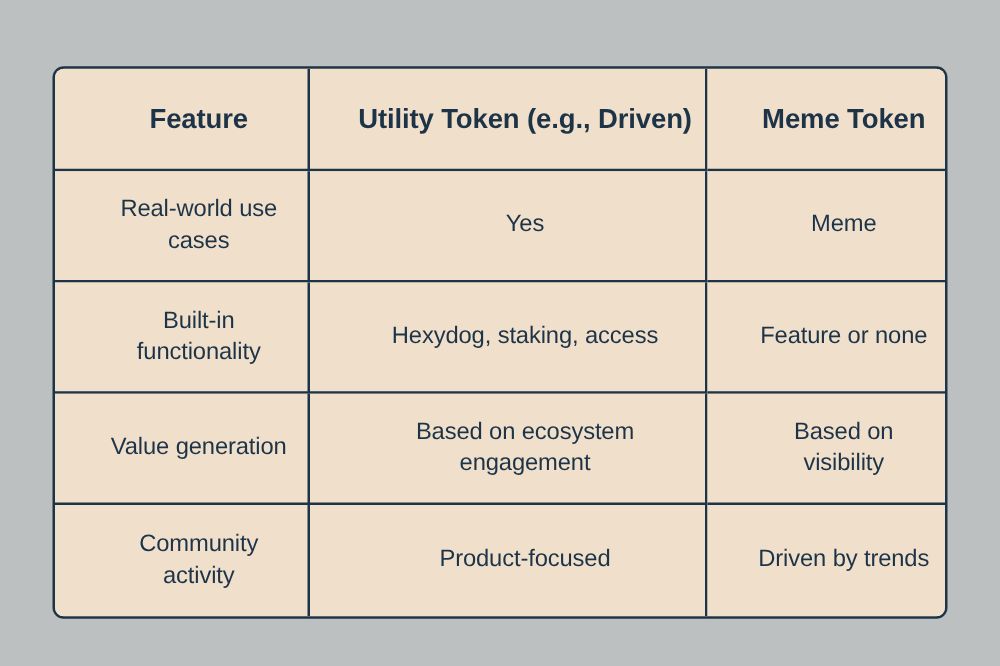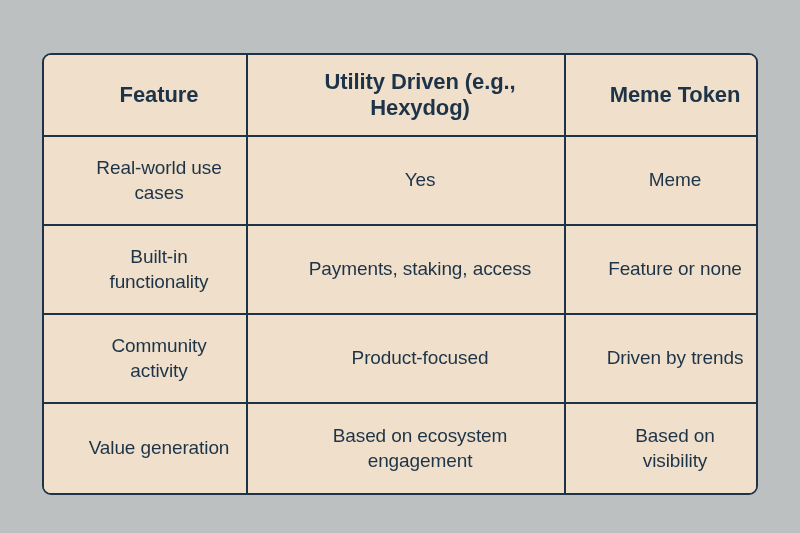--- a/index.html
+++ b/index.html
@@ -94,21 +94,21 @@
       <col class="col-utility">
       <col class="col-meme">
     </colgroup>
 
     <thead>
       <tr>
         <th>
           <span class="cell-text">Feature</span>
         </th>
         <th>
-          <span class="cell-text">Utility Driven (e.g., Hexydog)</span>
+          <span class="cell-text">Utility Token (e.g., Driven)</span>
         </th>
         <th>
           <span class="cell-text">Meme Token</span>
         </th>
       </tr>
     </thead>
 
     <tbody>
       <tr>
         <td>
@@ -119,44 +119,44 @@
         </td>
         <td>
           <span class="cell-text">Meme</span>
         </td>
       </tr>
       <tr>
         <td>
           <span class="cell-text">Built-in functionality</span>
         </td>
         <td>
-          <span class="cell-text">Payments, staking, access</span>
+          <span class="cell-text">Hexydog, staking, access</span>
         </td>
         <td>
           <span class="cell-text">Feature or none</span>
+        </td>
+      </tr>
+      <tr>
+        <td>
+          <span class="cell-text">Value generation</span>
+        </td>
+        <td>
+          <span class="cell-text">Based on ecosystem engagement</span>
+        </td>
+        <td>
+          <span class="cell-text">Based on visibility</span>
         </td>
       </tr>
       <tr>
         <td>
           <span class="cell-text">Community activity</span>
         </td>
         <td>
           <span class="cell-text">Product-focused</span>
         </td>
         <td>
           <span class="cell-text">Driven by trends</span>
         </td>
       </tr>
-      <tr>
-        <td>
-          <span class="cell-text">Value generation</span>
-        </td>
-        <td>
-          <span class="cell-text">Based on ecosystem engagement</span>
-        </td>
-        <td>
-          <span class="cell-text">Based on visibility</span>
-        </td>
-      </tr>
     </tbody>
   </table>
 
 </div>
 
 </body></html>

